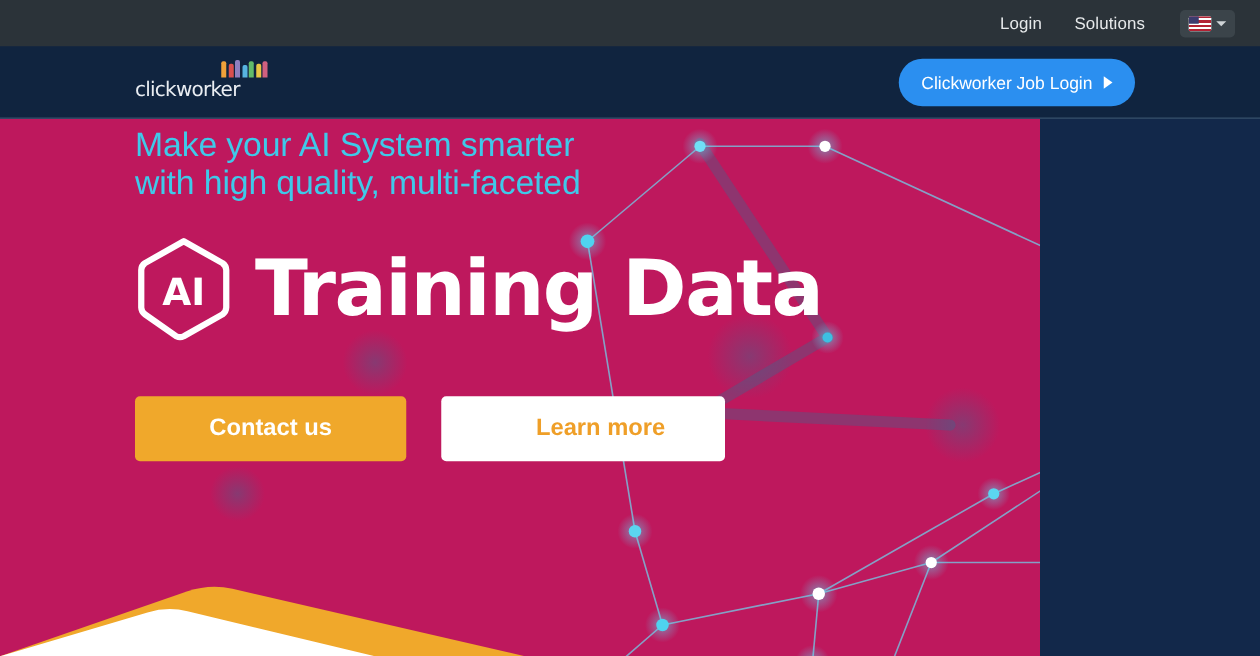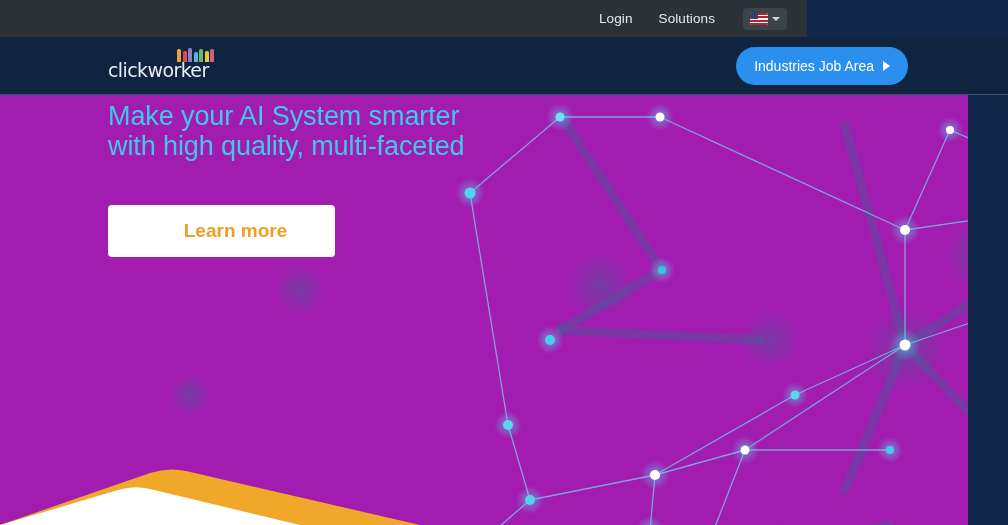--- a/index.html
+++ b/index.html
@@ -6,21 +6,21 @@
   html, body {
     width:1008px; height:525px;
     overflow:hidden;
     font-family:"Liberation Sans", sans-serif;
     background:#12284a;
   }
   .page { position:relative; width:1008px; height:525px; overflow:hidden; }
 
   
   .topbar {
-    position:absolute; top:0; left:0; width:807px; height:37px;
+    position:absolute; top:0; left:0; width:1008px; height:37px;
     background:#2b3339;
     display:flex; align-items:center; justify-content:flex-end;
     padding-right:20px;
     z-index:40;
   }
   .topbar a {
     color:#e6e9ea; font-size:13.5px; text-decoration:none;
     margin-left:26px; letter-spacing:.1px;
   }
   .lang-select {
@@ -61,21 +61,21 @@
     border-bottom:1px solid rgba(150,185,215,.30);
   }
   .logo {
     margin-left:108px;
     position:relative;
     width:104px; height:30px;
     display:block;
   }
   .logo-word {
     position:absolute; bottom:0; left:0;
-    font-size:19px; letter-spacing:-.6px;
+    font-size:16px; letter-spacing:-.6px;
     color:#e9edf2; font-weight:400;
     font-family:"DejaVu Sans", sans-serif;
   }
   .logo-people {
     position:absolute; top:-3px; right:-2px;
     display:flex; gap:1.5px; align-items:flex-end;
   }
   .logo-people i {
     display:block; width:4px; height:13px; border-radius:1.5px 1.5px 0 0;
   }
@@ -98,25 +98,25 @@
   }
   .chev-right {
     width:0; height:0;
     border-top:5px solid transparent;
     border-bottom:5px solid transparent;
     border-left:7px solid #ffffff;
   }
 
   
   .hero {
-    position:absolute; top:95px; left:0; width:968px; height:430px;
+    position:absolute; top:95px; left:0; width:832px; height:430px;
     background:
       radial-gradient(ellipse 520px 360px at 78% 52%, #164063 0%, rgba(22,64,99,0) 70%),
       linear-gradient(105deg, #142a47 0%, #142a47 42%, #153košt 42%, #14304f 70%, #123050 100%);
-    background-color:#a21caf;
+    background-color:#be185d;
     overflow:hidden;
   }
   .netcanvas { position:absolute; inset:0; width:1008px; height:430px; }
 
   .hero-content { position:absolute; left:108px; top:6px; z-index:10; }
   .subhead {
     color:#3fc9e9;
     font-size:27px;
     line-height:1.12;
     font-weight:400;
@@ -177,21 +177,21 @@
         <i style="background:#8e7fc0;height:14px"></i>
         <i style="background:#57b4e0;height:10px"></i>
         <i style="background:#62bb6a;height:13px"></i>
         <i style="background:#e8c545;height:11px"></i>
         <i style="background:#d0607f;height:13px"></i>
       </span>
     </a>
 
 
     <button class="jobarea">
-      <span>Industries Job Area</span>
+      <span>Clickworker Job Login</span>
       <span class="chev-right"></span>
     </button>
   </div>
 
   <div class="hero">
 
     <svg class="netcanvas" viewBox="0 0 1008 430" preserveAspectRatio="none">
       <defs>
         <radialGradient id="glow" cx="50%" cy="50%" r="50%">
           <stop offset="0%" stop-color="#5fd8f2" stop-opacity="0.55"></stop>
@@ -285,22 +285,30 @@
           <circle cx="880" cy="450" r="4" fill="#5bd6f0"></circle>
         <circle cx="1000" cy="215" r="13" fill="url(#glow)"></circle>
           <circle cx="1000" cy="215" r="4" fill="#49cfed"></circle>
       </g>
     </svg>
 
     <div class="hero-content">
       <div class="subhead">Make your AI System smarter
 with high quality, multi-faceted</div>
 
+      <div class="title-row">
+        <svg class="hexbadge" viewBox="0 0 78 84">
+          <path d="M39 4 L70 21.5 A7 7 0 0 1 73 27 L73 57 A7 7 0 0 1 70 62.5 L39 80 A7 7 0 0 1 33 80 L8 62.5 A7 7 0 0 1 5 57 L5 27 A7 7 0 0 1 8 21.5 Z" fill="none" stroke="#ffffff" stroke-width="5" stroke-linejoin="round"></path>
+          <text x="39" y="55" text-anchor="middle" font-family="DejaVu Sans, sans-serif" font-size="30" font-weight="700" fill="#ffffff">AI</text>
+        </svg>
+        <div class="main-title">Training Data</div>
+      </div>
 
       <div class="btn-row">
+        <button class="btn btn-contact">Contact us</button>
         <button class="btn btn-learn">Learn more</button>
       </div>
     </div>
 
     <svg class="corner" viewBox="0 0 420 80" preserveAspectRatio="none">
       <path d="M0 80 L150 28 Q168 22 186 26 L420 80 Z" fill="#f0a82b"></path>
       <path d="M0 80 L118 45 Q134 40 150 44 L300 80 Z" fill="#ffffff"></path>
     </svg>
   </div>
 

